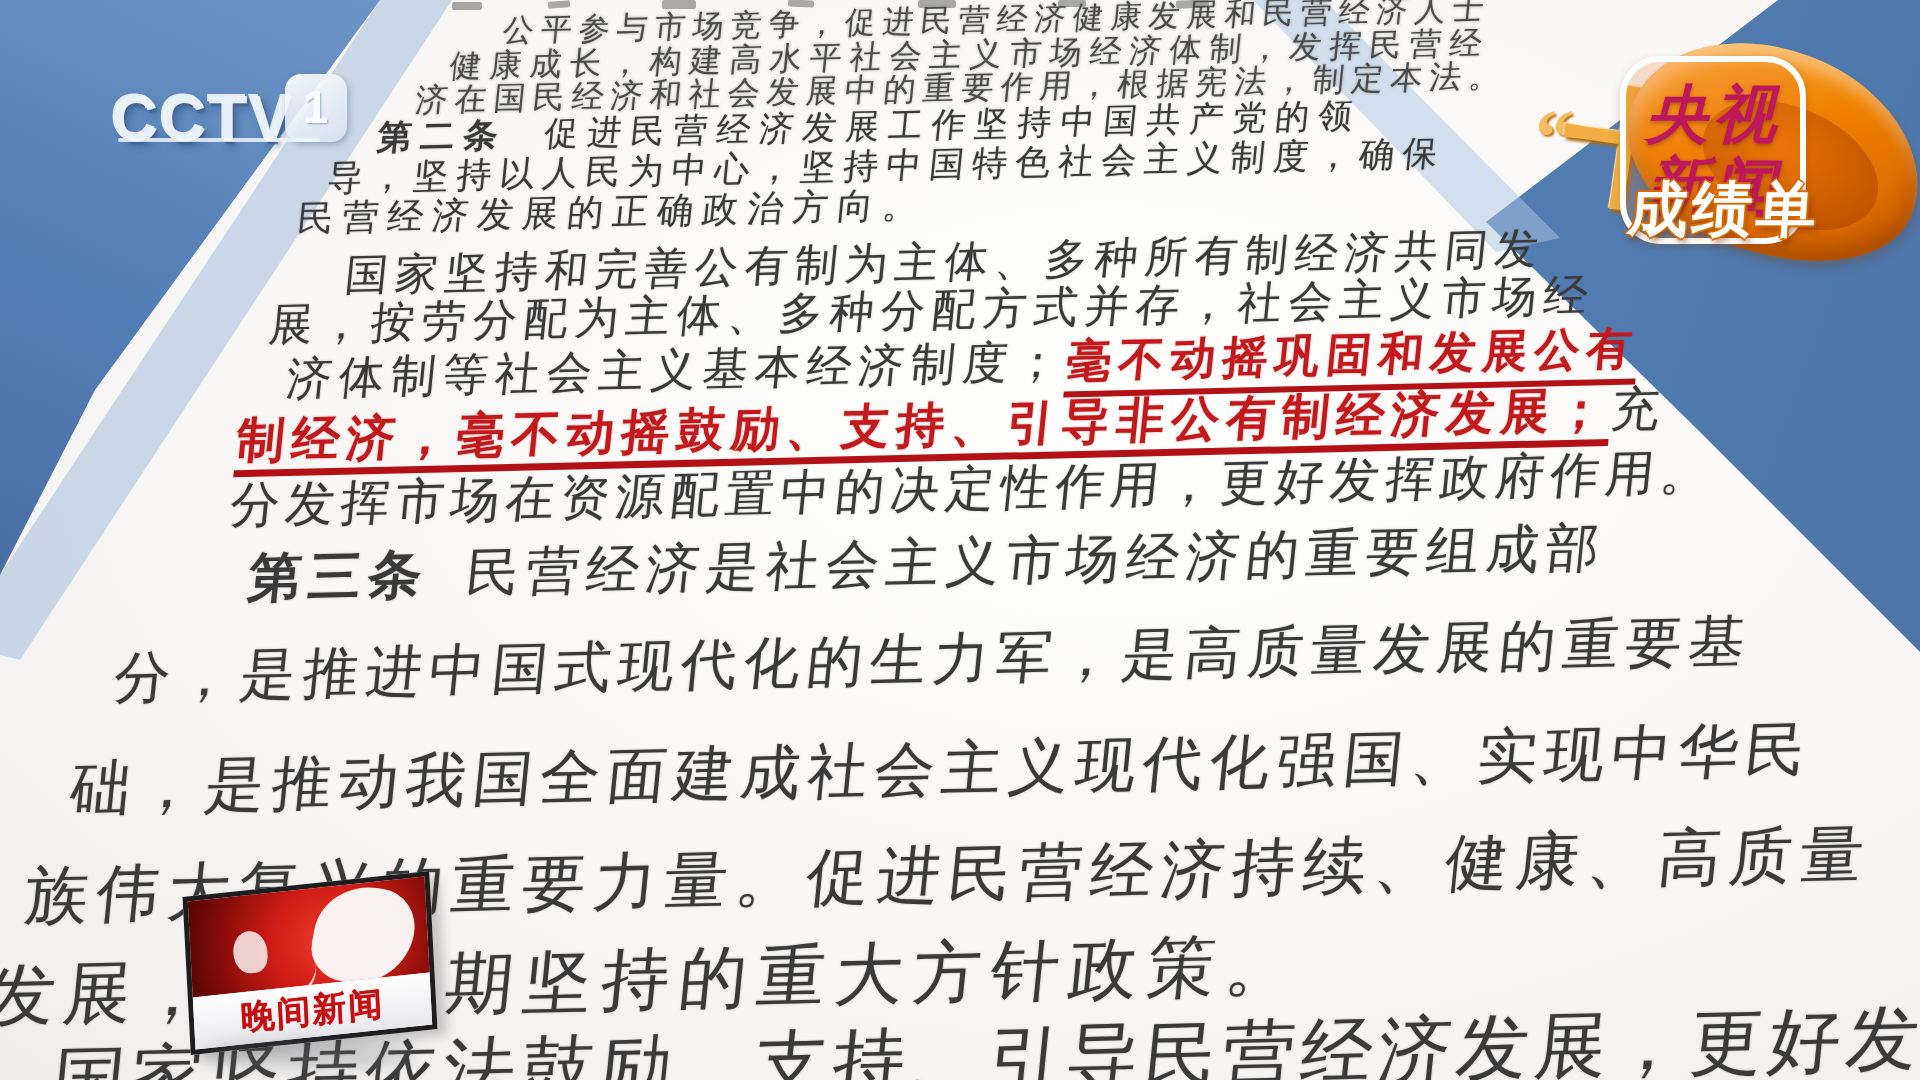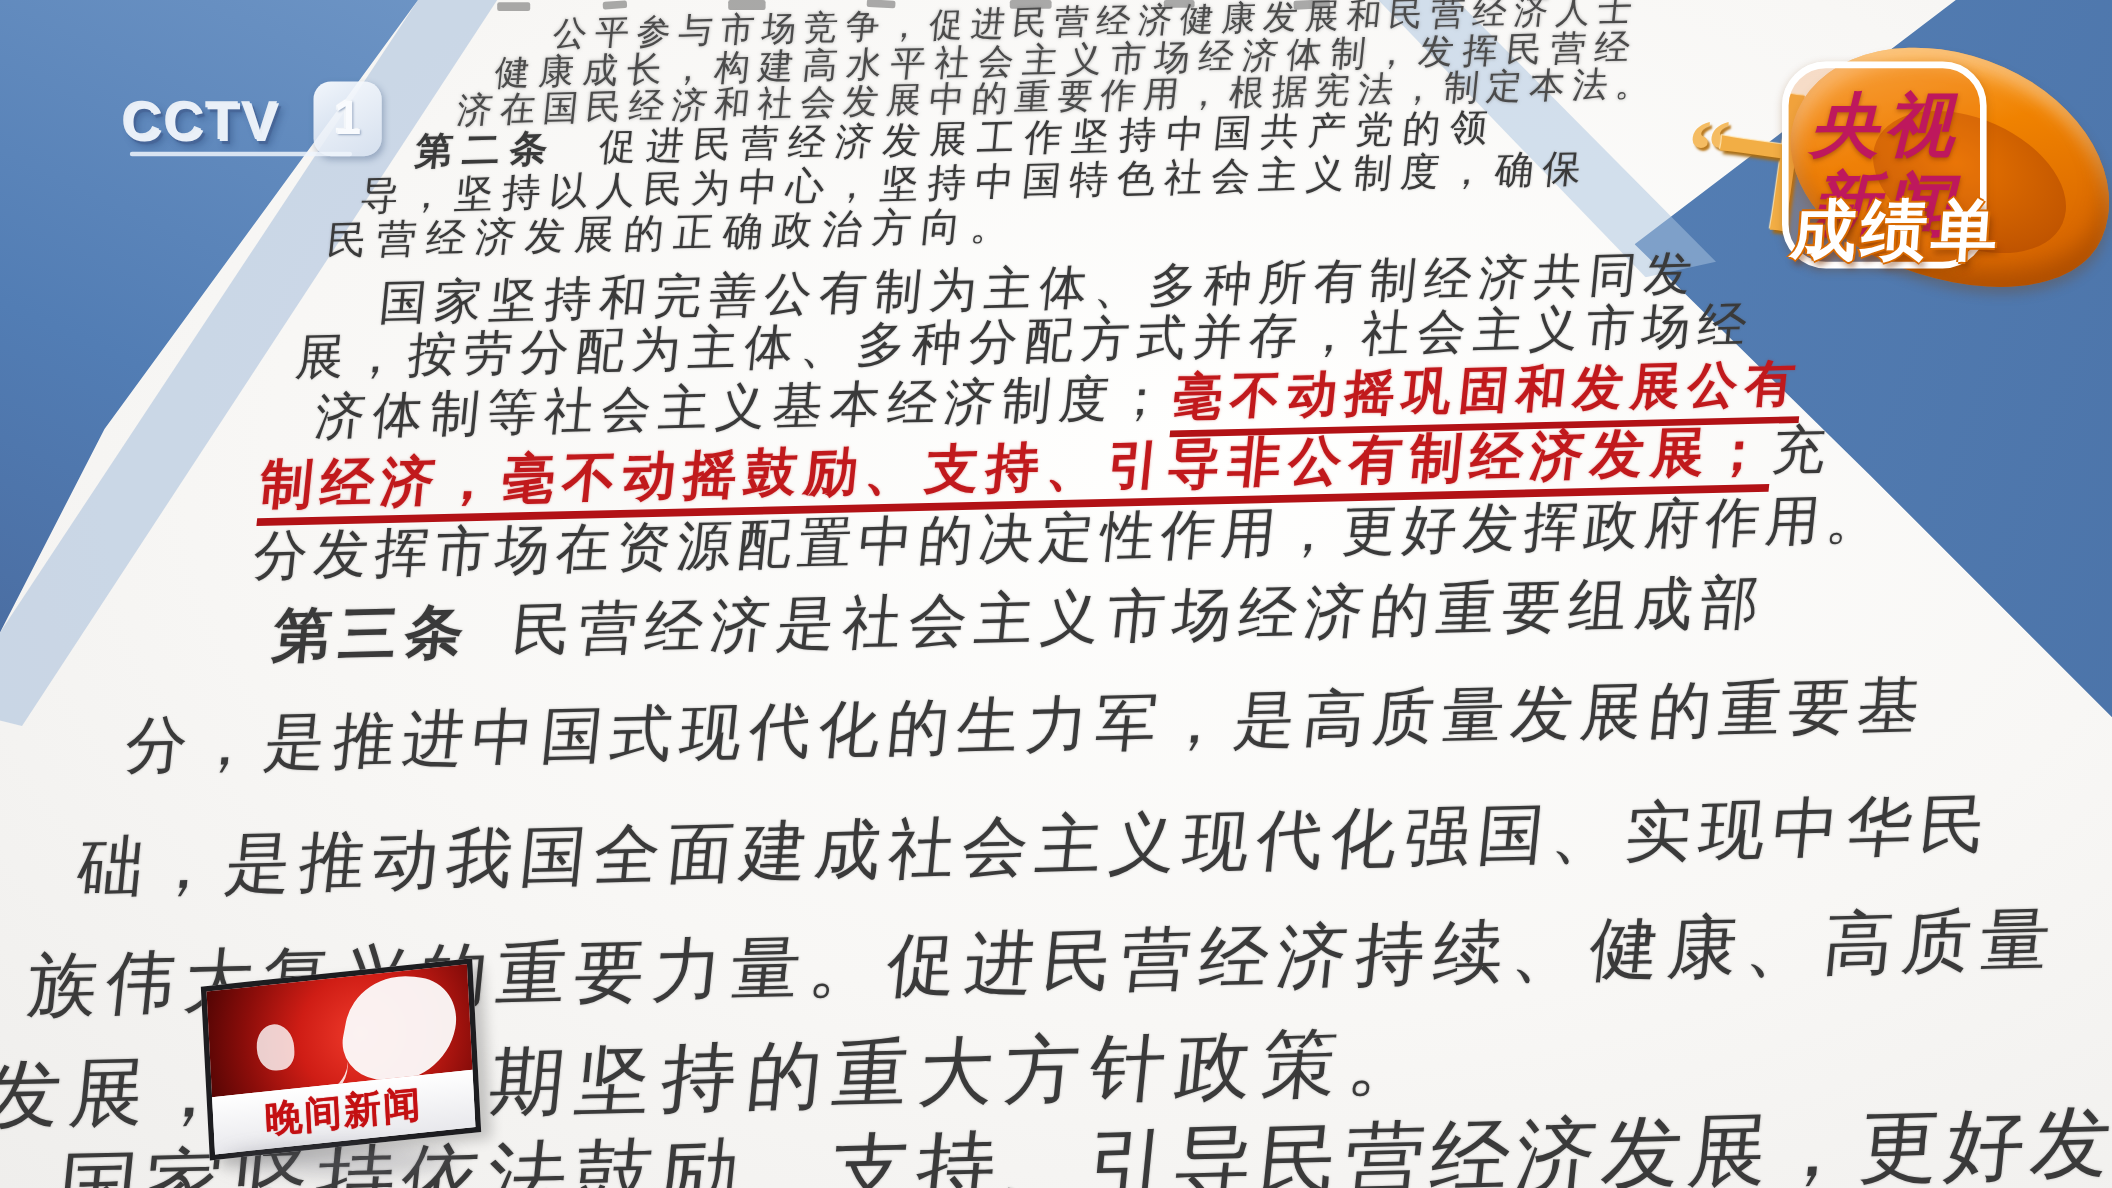--- a/index.html
+++ b/index.html
@@ -58,21 +58,21 @@
   .l17{left:58px;top:1033px;font-size:72px;letter-spacing:6px;}
   .seg-head{font-weight:bold;}
   .seg-gap{display:inline-block;width:38px;}
   .red{color:#c1191c;font-weight:bold;text-shadow:0 0 2px rgba(190,30,30,.5);}
   .red-u1{border-bottom:6px solid #b21216;padding-bottom:5px;}
   .red-u2{border-bottom:7px solid #b21216;padding-bottom:3px;}
   .frag{position:absolute;background:#474747;opacity:.45;border-radius:2px;}
   
   .cctv{left:112px;top:82px;width:260px;height:110px;}
   .cctv-text{
-    position:absolute;left:0;top:0;font-size:50px;font-weight:bold;letter-spacing:2px;
+    position:absolute;left:0;top:0;font-size:64px;font-weight:bold;letter-spacing:2px;
     color:#eaf0f8;
     text-shadow:-2px -2px 0 rgba(255,255,255,.85), 2px 3px 1px rgba(70,100,150,.9), 4px 5px 7px rgba(45,75,125,.45);
   }
   .cctv-one-box{
     position:absolute;left:173px;top:-8px;width:62px;height:68px;border-radius:16px;
     background:linear-gradient(150deg,rgba(250,252,255,.95),rgba(216,226,240,.8));
     box-shadow:2px 3px 6px rgba(60,85,125,.35);
     display:flex;align-items:center;justify-content:center;
   }
   .cctv-one{font-size:44px;font-weight:bold;color:#f9fbfe;text-shadow:1px 1px 2px #93a5bf,-1px -1px 1px #ffffff;}

